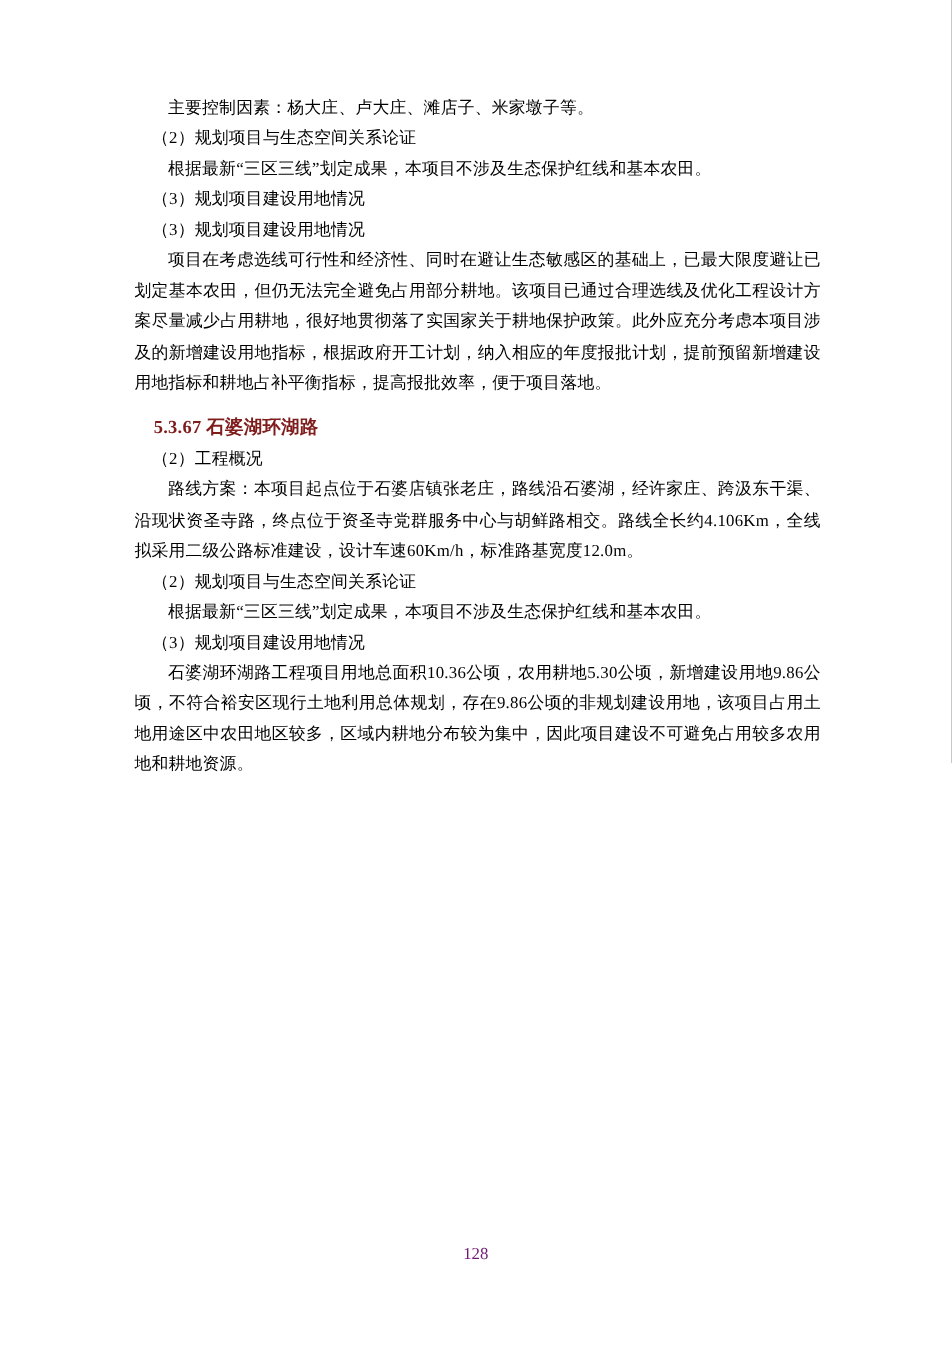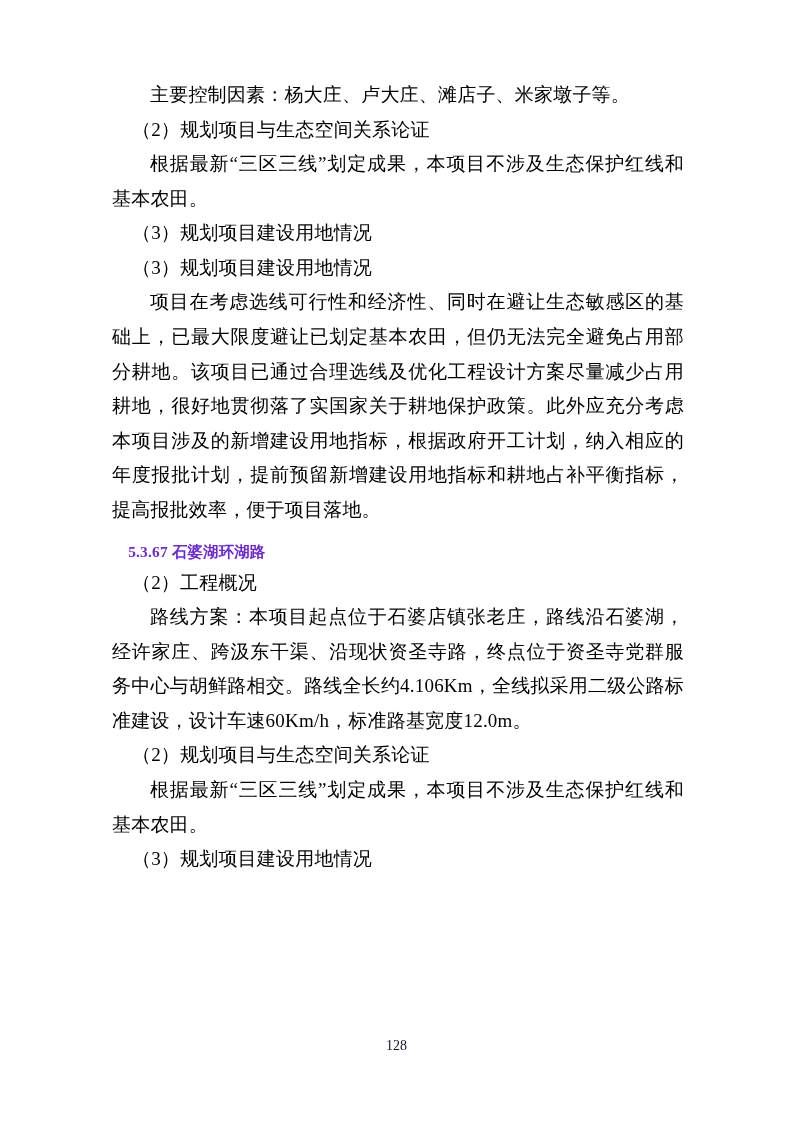--- a/index.html
+++ b/index.html
@@ -20,51 +20,51 @@
     overflow: hidden;
   }
   .content {
     position: absolute;
     left: 112px;
     top: 78px;
     width: 572px;
   }
   p {
     margin: 0;
-    font-size: 19px;
+    font-size: 14px;
     line-height: 1.82;
     color: #000000;
     text-align: justify;
     text-justify: inter-ideograph;
     letter-spacing: 0.2px;
   }
   p.indent {
     text-indent: 2em;
   }
   p.indent-1 {
     text-indent: 1.05em;
   }
   h2.heading {
     margin: 0;
     font-size: 15.4px;
     line-height: 1.82;
     font-weight: bold;
     text-indent: 1.05em;
-    color: #6d28d9;
+    color: #7f1d1d;
     letter-spacing: 0.2px;
   }
   .spacer-md { height: 10px; }
   .pagenum {
     position: absolute;
     left: 0;
     right: 0;
     top: 1038px;
     text-align: center;
     font-size: 14px;
-    color: #0f172a;
+    color: #701a75;
     font-family: "Liberation Serif", "DejaVu Serif", serif;
   }
 </style>
 </head>
 <body>
 
 <div class="page">
   <div class="content">
 
     <p class="indent">主要控制因素：杨大庄、卢大庄、滩店子、米家墩子等。</p>
@@ -76,17 +76,18 @@
 
     <div class="spacer-md"></div>
 
     <h2 class="heading">5.3.67 石婆湖环湖路</h2>
 
     <p class="indent-1">（2）工程概况</p>
     <p class="indent">路线方案：本项目起点位于石婆店镇张老庄，路线沿石婆湖，经许家庄、跨汲东干渠、沿现状资圣寺路，终点位于资圣寺党群服务中心与胡鲜路相交。路线全长约4.106Km，全线拟采用二级公路标准建设，设计车速60Km/h，标准路基宽度12.0m。</p>
     <p class="indent-1">（2）规划项目与生态空间关系论证</p>
     <p class="indent">根据最新“三区三线”划定成果，本项目不涉及生态保护红线和基本农田。</p>
     <p class="indent-1">（3）规划项目建设用地情况</p>
+    <p class="indent">石婆湖环湖路工程项目用地总面积10.36公顷，农用耕地5.30公顷，新增建设用地9.86公顷，不符合裕安区现行土地利用总体规划，存在9.86公顷的非规划建设用地，该项目占用土地用途区中农田地区较多，区域内耕地分布较为集中，因此项目建设不可避免占用较多农用地和耕地资源。</p>
 
   </div>
 
   <div class="pagenum">128</div>
 </div>
 
 </body></html>

